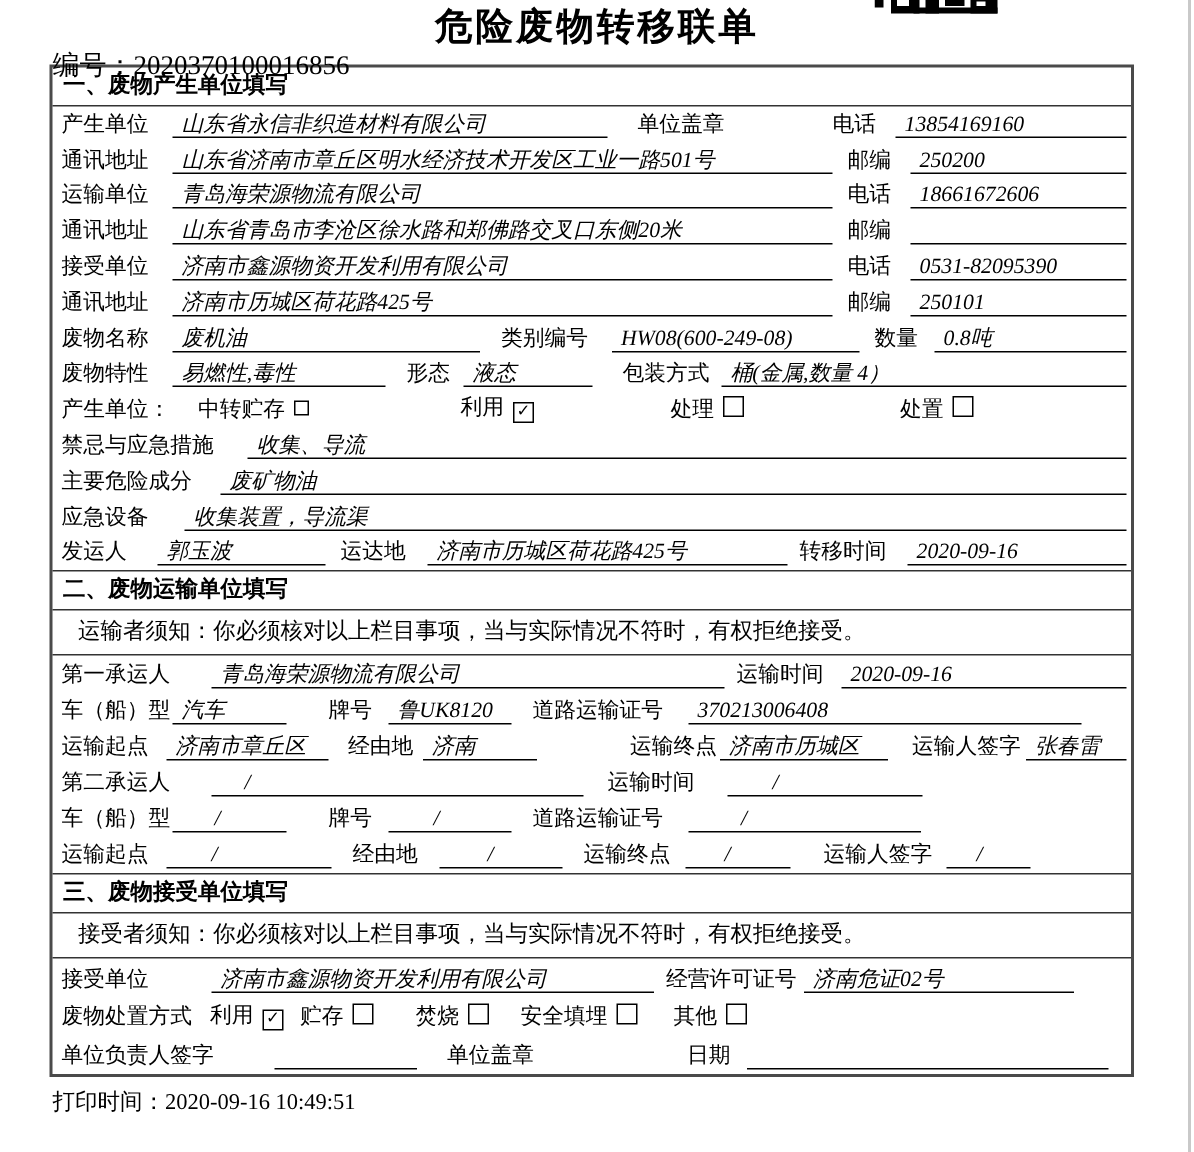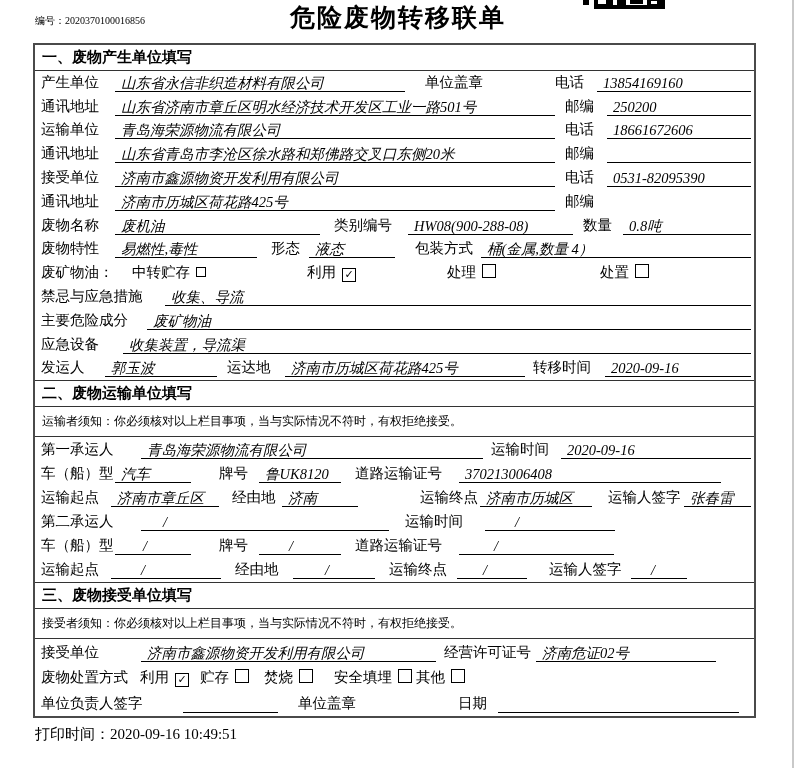--- a/index.html
+++ b/index.html
@@ -4,28 +4,28 @@
 <style>
   html,body{margin:0;padding:0;}
   body{
     width:796px;height:768px;background:#ffffff;position:relative;
     font-family:"Liberation Serif","DejaVu Serif",serif;color:#000;
     overflow:hidden;
   }
   .scan-edge{position:absolute;top:0;right:2px;width:2px;height:768px;background:#c9c9c9;}
   
   .topbar{position:relative;height:43px;}
-  .serial{position:absolute;left:35px;top:14px;font-size:10px;white-space:nowrap;}
+  .serial{position:absolute;left:35px;top:31px;font-size:18px;white-space:nowrap;}
   .doc-title{position:absolute;left:0;right:0;top:1px;text-align:center;font-size:25px;font-weight:bold;letter-spacing:2px;}
   .qr{position:absolute;left:583px;top:0;width:84px;height:10px;}
   
   .form{margin-left:33px;width:723px;border:2px solid #4a4a4a;box-sizing:border-box;background:#fff;}
   .sec-h{font-weight:bold;font-size:15px;height:25px;line-height:25px;padding-left:7px;border-bottom:1.5px solid #333;}
   .bt{border-top:1.5px solid #333;}
-  .notice{font-size:12px;height:29px;line-height:29px;padding-left:7px;border-bottom:1.5px solid #333;white-space:nowrap;}
+  .notice{font-size:15px;height:29px;line-height:29px;padding-left:17px;border-bottom:1.5px solid #333;white-space:nowrap;}
   .row{display:flex;align-items:flex-end;height:23.8px;padding:0 3px 3px 6px;font-size:14.5px;
        box-sizing:border-box;white-space:nowrap;}
   .s2 .row{height:24.2px;}
   .s3 .row{height:25.5px;}
   .lbl{flex-shrink:0;}
   .uv{border-bottom:1px solid #000;flex-shrink:0;height:18px;line-height:18px;padding-left:6px;box-sizing:border-box;overflow:visible;font-style:italic;}
   .fx{flex:1 1 auto;}
   .blank{flex:1 1 auto;}
   .cb{display:inline-block;width:12px;height:12px;border:1px solid #000;font-size:11px;line-height:11px;
       text-align:center;vertical-align:-1px;margin-left:6px;box-sizing:content-box;}
@@ -90,42 +90,43 @@
       <span class="lbl" style="width:74px">接受单位</span>
       <span class="uv" style="width:440px">济南市鑫源物资开发利用有限公司</span>
       <span class="lbl" style="width:42px;margin-left:10px">电话</span>
       <span class="uv fx">0531-82095390</span>
     </div>
 
     <div class="row">
       <span class="lbl" style="width:74px">通讯地址</span>
       <span class="uv" style="width:440px">济南市历城区荷花路425号</span>
       <span class="lbl" style="width:42px;margin-left:10px">邮编</span>
+      <span class="uv fx">250101</span>
     </div>
 
     <div class="row">
       <span class="lbl" style="width:74px">废物名称</span>
       <span class="uv" style="width:205px">废机油</span>
       <span class="lbl" style="width:88px;padding-left:14px;box-sizing:border-box">类别编号</span>
-      <span class="uv" style="width:165px">HW08(900-288-08)</span>
+      <span class="uv" style="width:165px">HW08(600-249-08)</span>
       <span class="lbl" style="width:50px;padding-left:10px;box-sizing:border-box">数量</span>
       <span class="uv fx">0.8吨</span>
     </div>
 
     <div class="row">
       <span class="lbl" style="width:74px">废物特性</span>
       <span class="uv" style="width:142px">易燃性,毒性</span>
       <span class="lbl" style="width:52px;padding-left:14px;box-sizing:border-box">形态</span>
       <span class="uv" style="width:86px">液态</span>
       <span class="lbl" style="width:86px;padding-left:20px;box-sizing:border-box">包装方式</span>
       <span class="uv fx">桶(金属,数量 4）</span>
     </div>
 
     <div class="row">
-      <span class="lbl" style="width:88px">废矿物油：</span>
+      <span class="lbl" style="width:88px">产生单位：</span>
       <span class="opt" style="margin-left:3px"><span>中转贮存</span><span class="cb cb-sm"></span></span>
       <span class="opt" style="margin-left:101px"><span>利用</span><span class="cb">✓</span></span>
       <span class="opt" style="margin-left:91px"><span>处理</span><span class="cb"></span></span>
       <span class="opt" style="margin-left:104px"><span>处置</span><span class="cb"></span></span>
     </div>
 
     <div class="row">
       <span class="lbl" style="width:124px">禁忌与应急措施</span>
       <span class="uv fx">收集、导流</span>
     </div>
@@ -222,23 +223,23 @@
       <span class="lbl" style="width:92px;margin-left:8px">经营许可证号</span>
       <span class="uv" style="width:180px">济南危证02号</span>
       <span class="blank"></span>
     </div>
 
 
     <div class="row">
       <span class="lbl" style="width:92px">废物处置方式</span>
       <span class="opt" style="margin-left:7px"><span>利用</span><span class="cb">✓</span></span>
       <span class="opt" style="margin-left:11px"><span>贮存</span><span class="cb"></span></span>
-      <span class="opt" style="margin-left:15px"><span>焚烧</span><span class="cb"></span></span>
+      <span class="opt" style="margin-left:28px"><span>焚烧</span><span class="cb"></span></span>
       <span class="opt" style="margin-left:21px"><span>安全填埋</span><span class="cb"></span></span>
-      <span class="opt" style="margin-left:4px"><span>其他</span><span class="cb"></span></span>
+      <span class="opt" style="margin-left:24px"><span>其他</span><span class="cb"></span></span>
     </div>
 
     <div class="row">
       <span class="lbl" style="width:107px">单位负责人签字</span>
       <span class="uv" style="width:95px;margin-left:35px"></span>
       <span class="lbl" style="width:70px;margin-left:20px">单位盖章</span>
       <span class="lbl" style="width:40px;margin-left:90px">日期</span>
       <span class="uv fx" style="margin-right:12px"></span>
     </div>
   </div>

